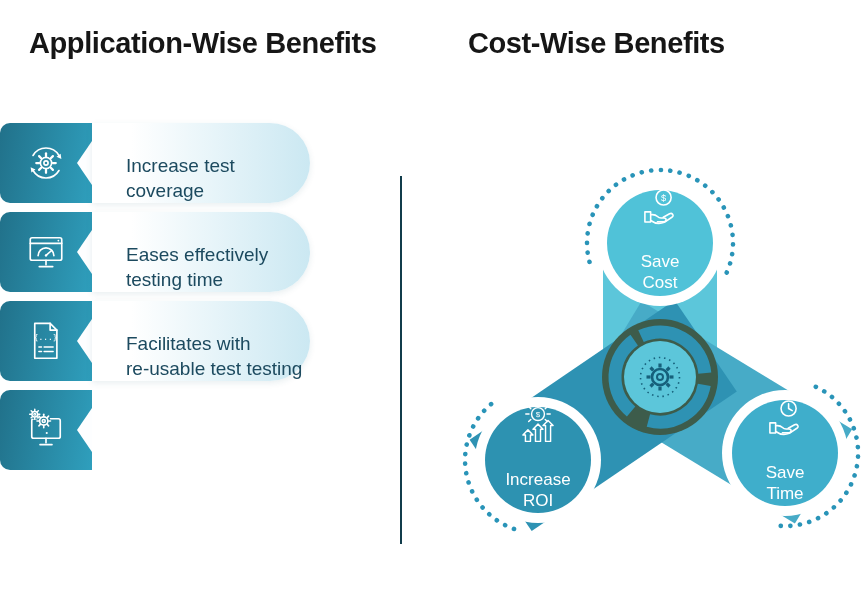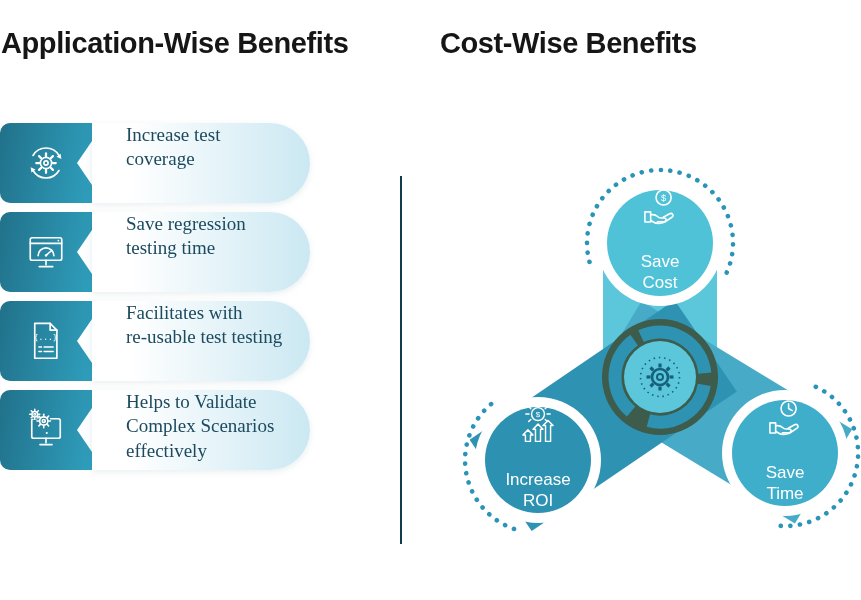--- a/index.html
+++ b/index.html
@@ -1,20 +1,20 @@
 <!DOCTYPE html>
 <html><head>
 <meta charset="utf-8">
 <style>
   html,body{margin:0;padding:0;}
   body{
     width:861px;height:600px;position:relative;background:#ffffff;overflow:hidden;
     font-family:"Liberation Sans",sans-serif;
   }
-  .title{position:absolute;top:27px;font-size:29px;font-weight:700;color:#161616;letter-spacing:-0.4px;}
+  .title{position:absolute;top:27px;font-size:29px;font-weight:700;color:#161616;letter-spacing:-0.4px;padding-left:28px;}
   .title-left{left:1px;}
   .title-right{left:440px;width:421px;text-align:left;}
   .divider{position:absolute;left:400px;top:176px;width:2px;height:368px;background:#113C4B;}
 
   
   .list{position:absolute;left:0;top:123px;width:310px;}
   .item{position:relative;height:80px;margin-bottom:9px;}
   .icon-box{
     position:absolute;left:0;top:0;width:92px;height:80px;
     background:linear-gradient(100deg,#21718A 0%,#2F9FBD 100%);
@@ -23,23 +23,22 @@
   }
   .notch{
     position:absolute;right:0;top:50%;transform:translateY(-50%);
     width:0;height:0;border-top:22px solid transparent;border-bottom:22px solid transparent;
     border-right:15px solid #fdfeff;
   }
   .pill{
     position:absolute;left:92px;right:0;top:0;bottom:0;
     background:linear-gradient(to right,#ffffff 18%,#CBE8F2 100%);
     border-radius:0 40px 40px 0;
-    display:flex;align-items:flex-start;padding-left:34px;box-sizing:border-box;
+    display:flex;align-items:flex-end;padding-left:34px;box-sizing:border-box;
     box-shadow:0 2px 6px rgba(30,90,110,.10);
-    font-family:Liberation Serif, serif;
   }
   .pill span{font-size:19px;line-height:1.28;color:#1C4A5F;white-space:pre-line;}
   .item-icon{width:48px;height:48px;}
 
   
   .diagram{position:absolute;left:440px;top:140px;width:421px;height:460px;}
   .diagram > svg.base{position:absolute;left:0;top:0;}
   .node{
     position:absolute;width:120px;height:120px;
     display:flex;flex-direction:column;align-items:center;justify-content:center;
@@ -96,21 +95,21 @@
         <path d="M11 20.5 H53"></path>
         <circle cx="48.5" cy="16.8" r="1.2" fill="#fff" stroke="none"></circle>
         <path d="M21.5 37 a10.5 10.5 0 1 1 21 0"></path>
         <path d="M32 36.5 L39.5 30"></path>
         <circle cx="32" cy="36.5" r="1.6" fill="#fff" stroke="none"></circle>
         <path d="M32 43 V49 M23 51.5 H41"></path>
       </svg>
       <i class="notch"></i>
     </div>
     <div class="pill">
-      <span>Save regression
+      <span>Eases effectively
 testing time</span>
     </div>
   </div>
 
   <div class="item">
     <div class="icon-box">
       <svg class="item-icon" viewBox="0 0 64 64" fill="none" stroke="#fff" stroke-width="2.2" stroke-linecap="round" stroke-linejoin="round">
         <path d="M17 8.5 H37.5 L46.5 17.5 V55 H17 Z"></path>
         <path d="M37.5 8.5 V17.5 H46.5"></path>
         <text x="31.5" y="31" font-size="10.5" fill="#fff" stroke="none" text-anchor="middle" font-family="DejaVu Sans Mono, monospace">{...}</text>
@@ -151,25 +150,20 @@
             <path d="M17 6.5 V4.2"></path>
             <path d="M12.5 11 H10.2"></path>
             <path d="M17 15.5 V17.8"></path>
           <path d="M20.2 7.8 L21.8 6.2"></path>
             <path d="M13.8 7.8 L12.2 6.2"></path>
             <path d="M13.8 14.2 L12.2 15.8"></path>
             <path d="M20.2 14.2 L21.8 15.8"></path>
         </g>
       </svg>
       <i class="notch"></i>
-    </div>
-    <div class="pill">
-      <span>Helps to Validate
-Complex Scenarios
-effectively</span>
     </div>
   </div>
 
 </div>
 
 <div class="diagram">
   <svg class="base" width="421" height="460" viewBox="0 0 421 460">
 
     <rect x="163" y="98" width="114" height="184" fill="#5CC6DA"></rect>
     <polygon points="144.3,255.5 354.9,383.5 412.1,289.3 201.5,161.3" fill="#47ABC7"></polygon>

